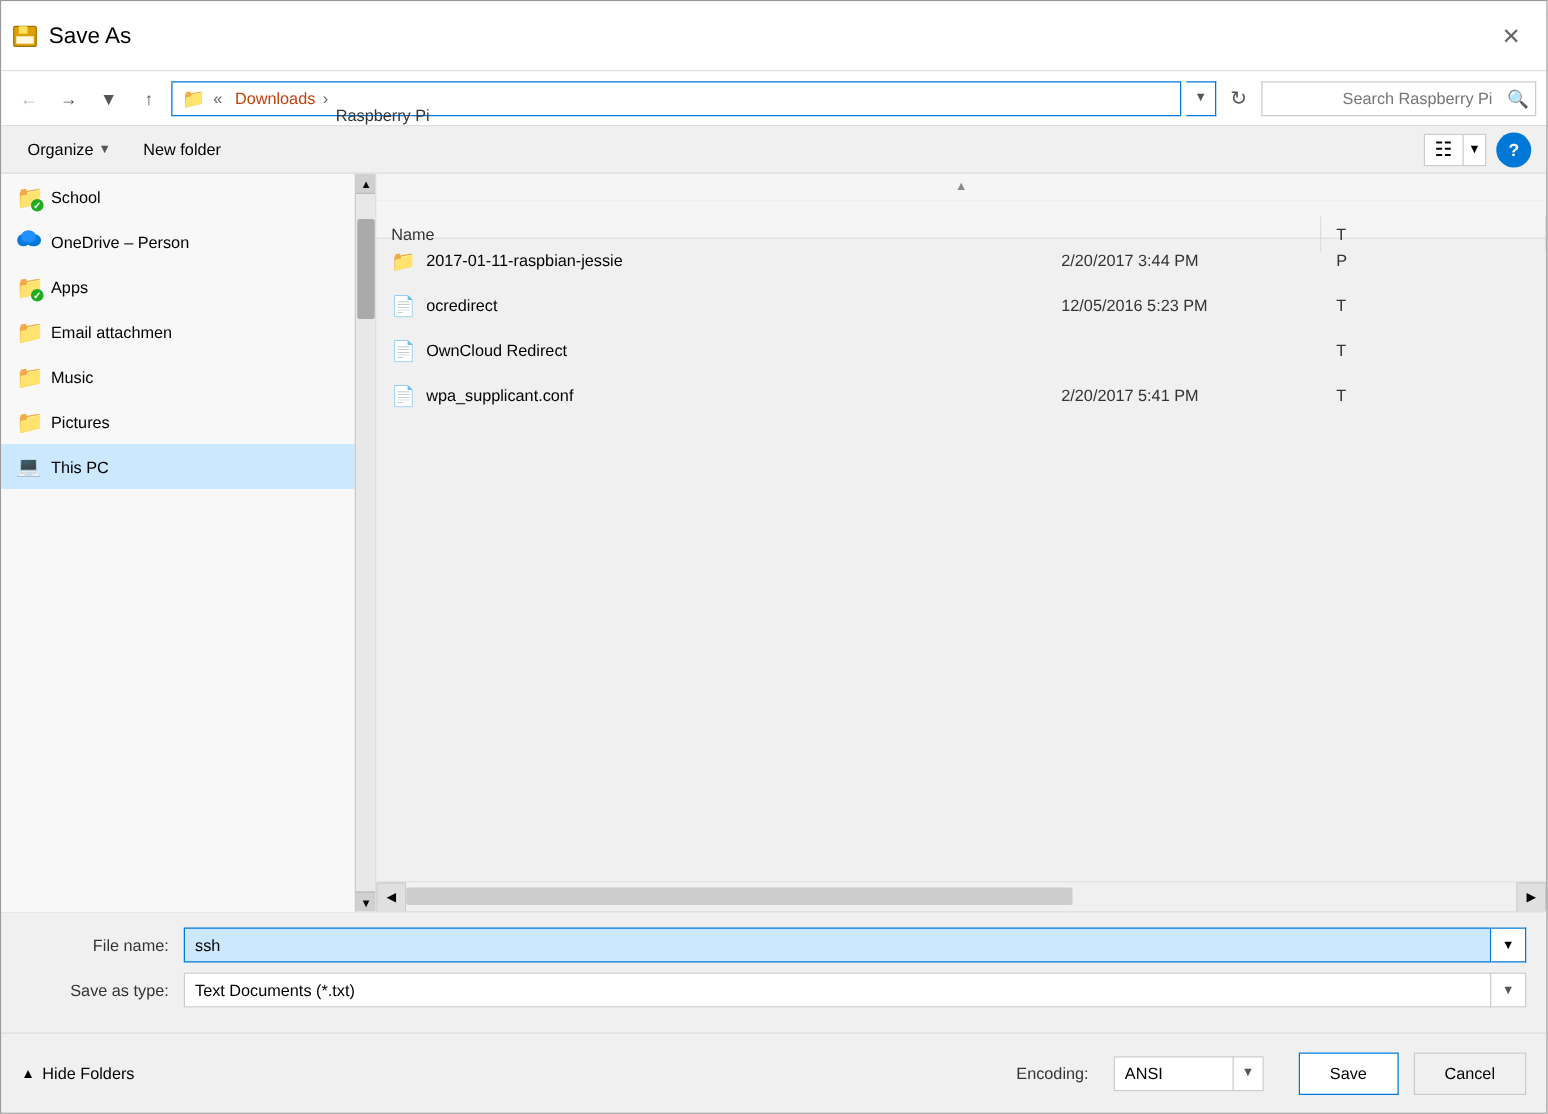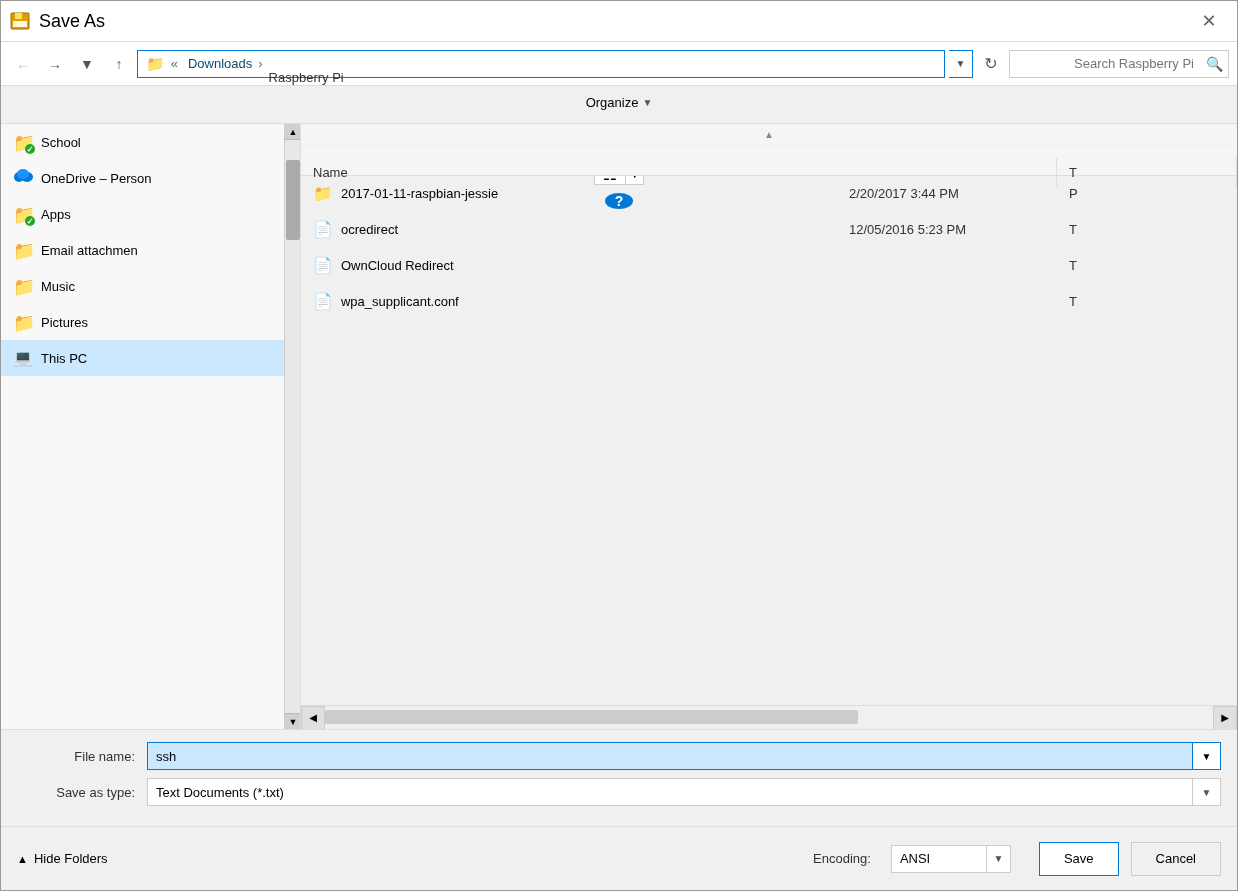--- a/index.html
+++ b/index.html
@@ -22,21 +22,21 @@
       flex-direction: column;
       box-shadow: 2px 2px 10px rgba(0,0,0,0.4);
     }
     
     .title-bar {
       background: #fff;
       border-bottom: 1px solid #ddd;
       display: flex;
       align-items: center;
       padding: 0 8px;
-      height: 41px;
+      height: 56px;
       flex-shrink: 0;
     }
     .title-bar-icon {
       width: 22px;
       height: 22px;
       margin-right: 8px;
       flex-shrink: 0;
     }
     .title-bar-title {
       font-size: 18px;
@@ -153,21 +153,20 @@
     
     .toolbar {
       background: #f0f0f0;
       border-bottom: 1px solid #ddd;
       display: flex;
       align-items: center;
       padding: 4px 12px;
       height: 38px;
       gap: 8px;
       flex-shrink: 0;
-      flex-direction: column;
     }
     .toolbar-btn {
       display: flex;
       align-items: center;
       gap: 4px;
       padding: 4px 8px;
       border: 1px solid transparent;
       background: none;
       cursor: pointer;
       font-size: 13px;
@@ -515,21 +514,21 @@
     <button class="nav-btn">
       <span>▼</span>
     </button>
     <button class="nav-btn">
       <span>↑</span>
     </button>
     <div class="address-path">
       <span class="folder-icon">📁</span>
       <span class="path-chevron">«</span>
       <span class="path-text"></span>
-      <span style="font-size:13px;color:#0c4a6e;">Downloads</span>
+      <span style="font-size:13px;color:#c2410c;">Downloads</span>
       <span class="path-chevron">›</span>
       <span class="path-text">Raspberry Pi</span>
     </div>
     <div class="address-dropdown">
       <span>▼</span>
     </div>
     <div class="address-refresh">
       <span style="font-size:16px;">↻</span>
     </div>
     <div class="search-box">
@@ -687,20 +686,23 @@
           <div class="file-cell type-cell">
             <span>T</span>
           </div>
         </div>
 
         <div class="file-row">
           <div class="file-cell name-cell">
             <span class="file-icon text">📄</span>
             <span>wpa_supplicant.conf</span>
           </div>
+          <div class="file-cell date-cell">
+            <span>2/20/2017 5:41 PM</span>
+          </div>
           <div class="file-cell type-cell">
             <span>T</span>
           </div>
         </div>
 
       </div>
 
       <div class="h-scroll-area">
         <div class="h-scroll-arrow">◀</div>
         <div class="h-scroll-track">

